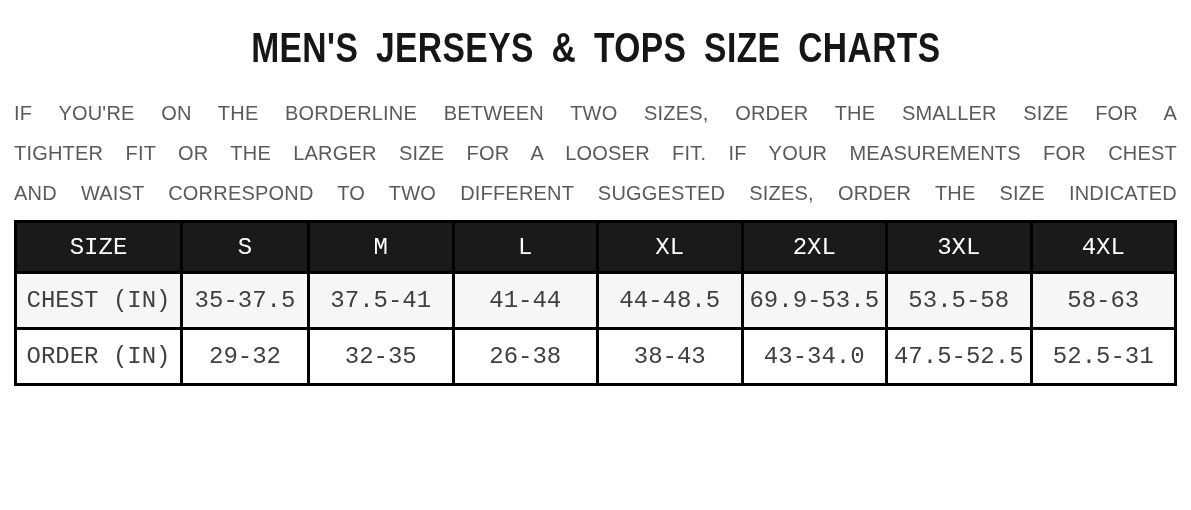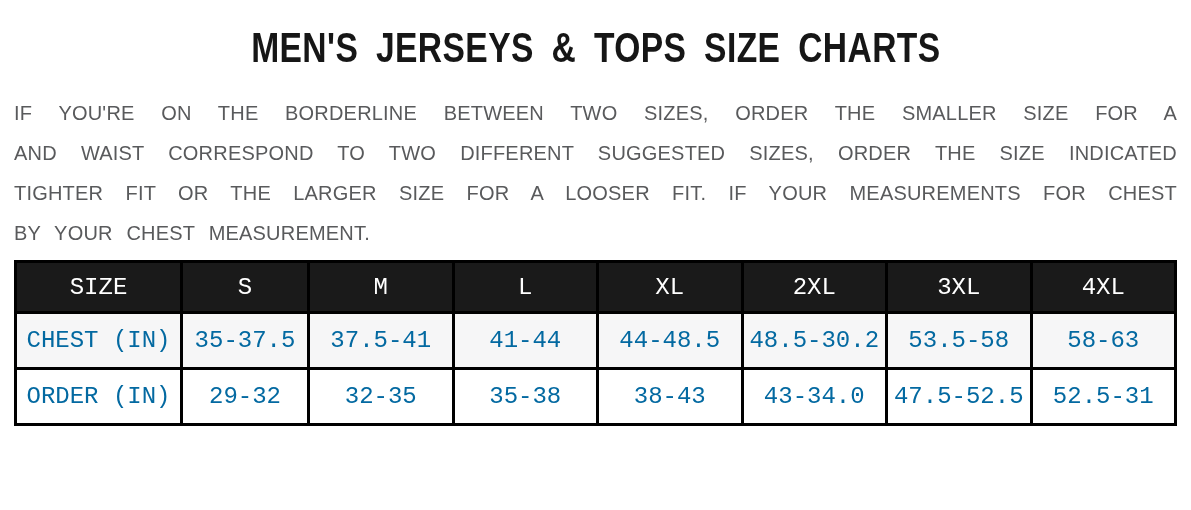--- a/index.html
+++ b/index.html
@@ -46,38 +46,37 @@
     border:3px solid var(--border,#000);
     text-align:center; vertical-align:middle;
     white-space:nowrap; overflow:hidden;
   }
   table.size-chart thead th {
     background:var(--header-bg,#1a1a1a);
     color:var(--header-text,#fff);
     font-weight:normal;
     height:51px;
   }
-  table.size-chart tbody td { height:56px; color:#0369a1; }
+  table.size-chart tbody td { height:56px; color:#404040; }
   table.size-chart tbody tr:nth-child(odd) td { background:var(--row-bg-odd,#f6f6f7); }
   table.size-chart tbody tr:nth-child(even) td { background:var(--row-bg-even,#ffffff); }
 </style>
 </head>
 <body>
 
 <div class="page">
 
   <div class="title-wrap">
     <span class="title">MEN'S JERSEYS &amp; TOPS SIZE CHARTS</span>
   </div>
 
   <div class="intro">
     <div class="intro-line">IF YOU'RE ON THE BORDERLINE BETWEEN TWO SIZES, ORDER THE SMALLER SIZE FOR A</div>
+    <div class="intro-line">TIGHTER FIT OR THE LARGER SIZE FOR A LOOSER FIT. IF YOUR MEASUREMENTS FOR CHEST</div>
     <div class="intro-line">AND WAIST CORRESPOND TO TWO DIFFERENT SUGGESTED SIZES, ORDER THE SIZE INDICATED</div>
-    <div class="intro-line">TIGHTER FIT OR THE LARGER SIZE FOR A LOOSER FIT. IF YOUR MEASUREMENTS FOR CHEST</div>
-    <div class="intro-line last">BY YOUR CHEST MEASUREMENT.</div>
   </div>
 
   <table class="size-chart">
     <colgroup>
       <col class="c0">
         <col class="c1">
         <col>
         <col>
         <col>
         <col>
@@ -96,29 +95,29 @@
         <th>4XL</th>
       </tr>
     </thead>
     <tbody>
       <tr>
         <td>CHEST (IN)</td>
         <td>35-37.5</td>
         <td>37.5-41</td>
         <td>41-44</td>
         <td>44-48.5</td>
-        <td>48.5-30.2</td>
+        <td>69.9-53.5</td>
         <td>53.5-58</td>
         <td>58-63</td>
       </tr>
       <tr>
         <td>ORDER (IN)</td>
         <td>29-32</td>
         <td>32-35</td>
-        <td>35-38</td>
+        <td>26-38</td>
         <td>38-43</td>
         <td>43-34.0</td>
         <td>47.5-52.5</td>
         <td>52.5-31</td>
       </tr>
     </tbody>
   </table>
 
 </div>
 

